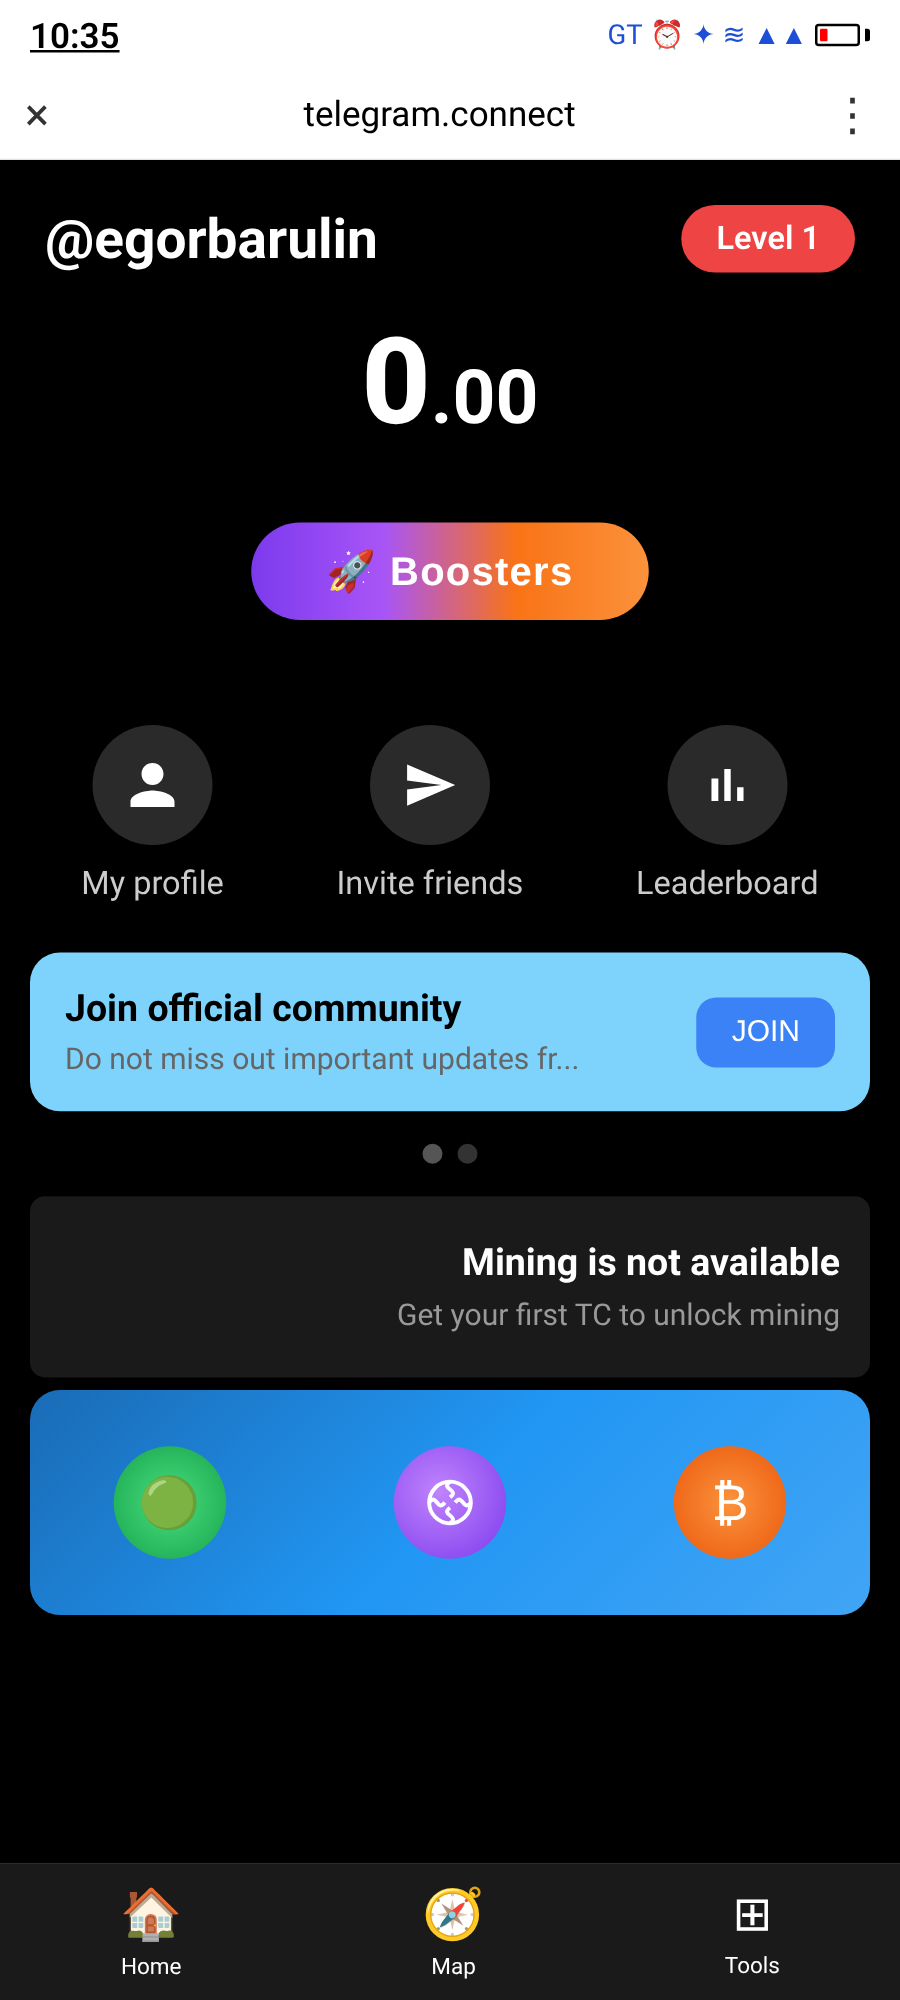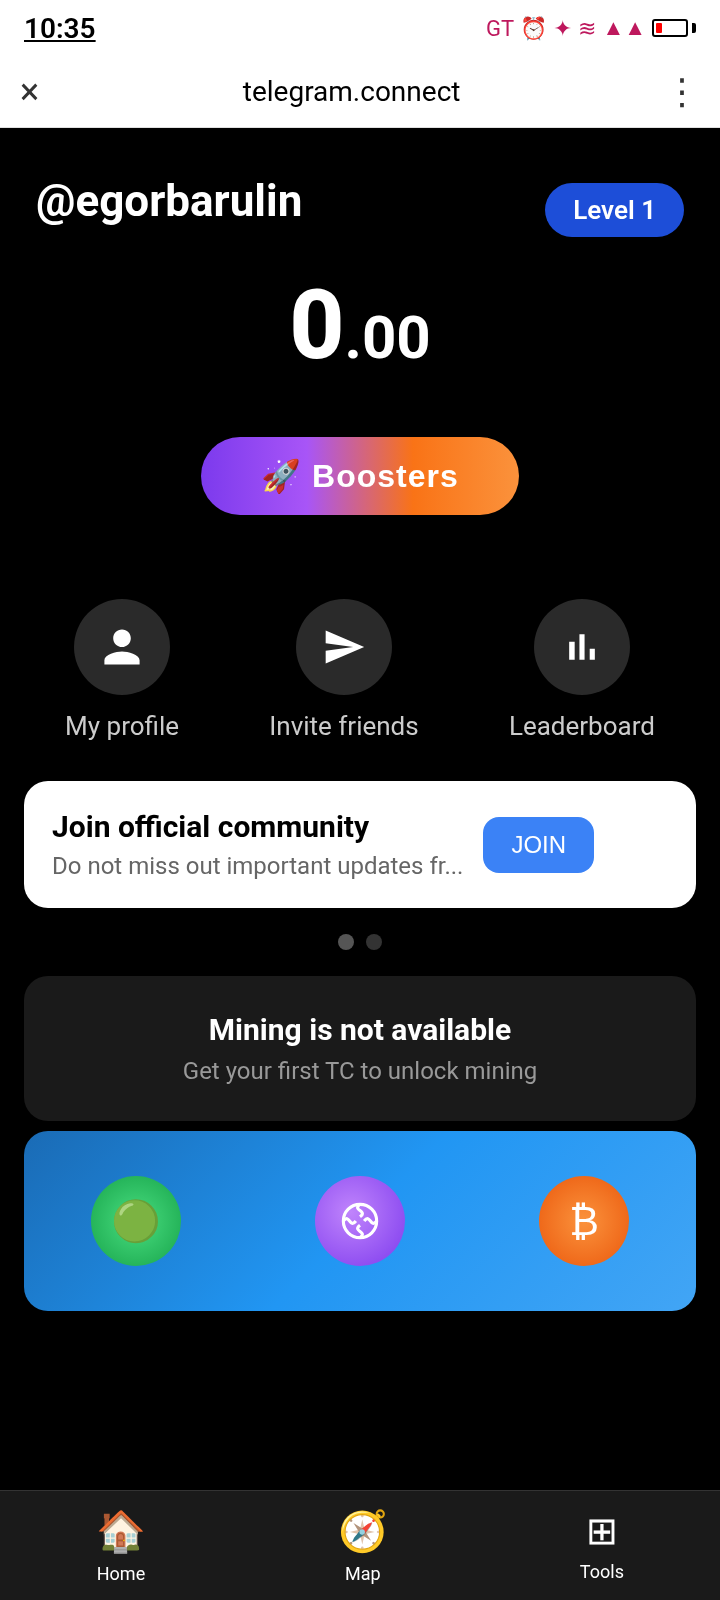--- a/index.html
+++ b/index.html
@@ -26,21 +26,21 @@
       font-size: 28px;
       font-weight: 600;
       color: #000;
       text-decoration: underline;
     }
     .status-icons {
       display: flex;
       align-items: center;
       gap: 6px;
       font-size: 22px;
-      color: #be185d;
+      color: #1d4ed8;
     }
     .battery-icon {
       display: inline-flex;
       align-items: center;
       gap: 2px;
     }
     .battery-body {
       width: 36px;
       height: 18px;
       border: 2px solid #000;
@@ -105,27 +105,26 @@
       align-items: center;
       padding: 36px 36px 20px;
       gap: 12px;
     }
     .username {
       font-size: 44px;
       font-weight: 700;
       color: #fff;
     }
     .level-badge {
-      background: #1d4ed8;
+      background: #ef4444;
       color: #fff;
       border-radius: 32px;
       padding: 12px 28px;
       font-size: 26px;
       font-weight: 600;
-      margin-top: 19px;
     }
 
     
     .balance-section {
       display: flex;
       flex-direction: column;
       align-items: center;
       padding: 20px 0 30px;
     }
     .token-label {
@@ -203,27 +202,27 @@
       fill: #fff;
     }
     .action-label {
       font-size: 26px;
       color: #ccc;
       text-align: center;
     }
 
     
     .community-card {
-      background: #ffffff;
+      background: #7dd3fc;
       border-radius: 24px;
       margin: 10px 24px;
       padding: 28px 28px;
       display: flex;
       align-items: center;
-      justify-content: flex-start;
+      justify-content: space-between;
     }
     .community-text h3 {
       font-size: 30px;
       font-weight: 700;
       color: #000;
       margin-bottom: 8px;
     }
     .community-text p {
       font-size: 24px;
       color: #666;
@@ -252,24 +251,24 @@
       width: 16px;
       height: 16px;
       border-radius: 50%;
     }
     .dot.active { background: #555; }
     .dot.inactive { background: #333; }
 
     
     .mining-section {
       background: #1a1a1a;
-      border-radius: 24px;
+      border-radius: 12px;
       margin: 10px 24px;
       padding: 36px 24px;
-      text-align: center;
+      text-align: right;
     }
     .mining-title {
       font-size: 30px;
       font-weight: 700;
       color: #fff;
       margin-bottom: 10px;
     }
     .mining-subtitle {
       font-size: 24px;
       color: #999;

